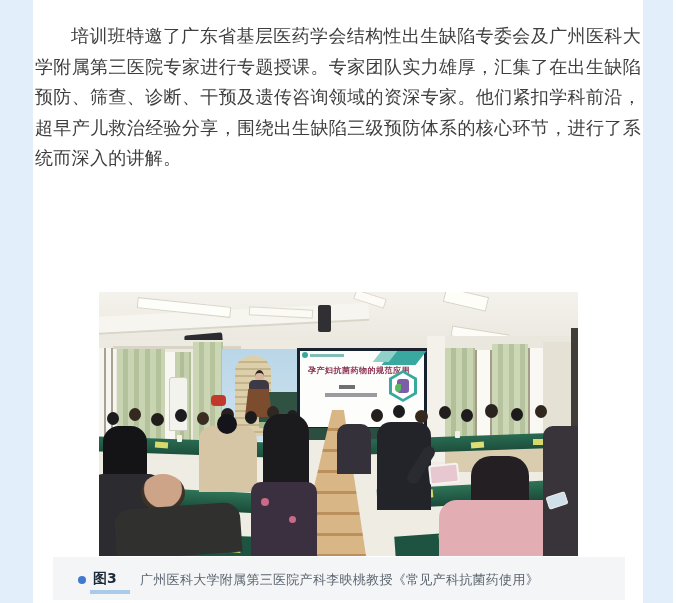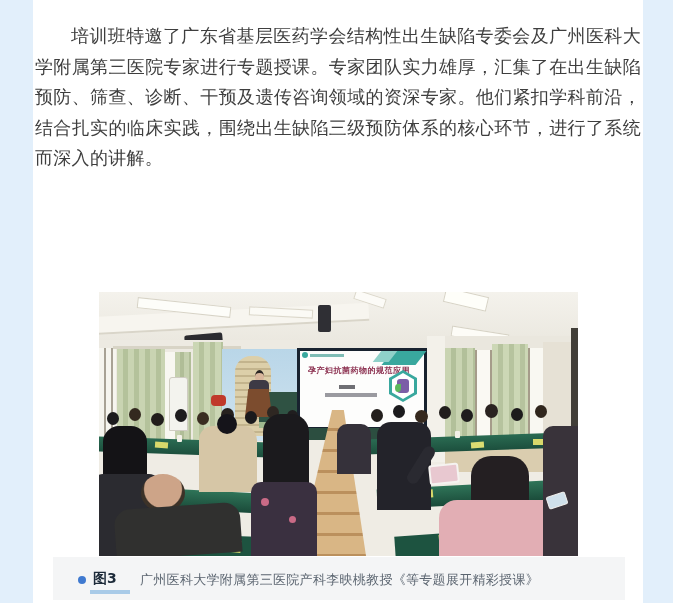--- a/index.html
+++ b/index.html
@@ -36,21 +36,21 @@
   }
 </style>
 </head>
 <body>
 
 <div class="abs band-left"></div>
 <div class="abs band-right"></div>
 <div class="abs content-card"></div>
 
 <div class="abs article">
-  <p>培训班特邀了广东省基层医药学会结构性出生缺陷专委会及广州医科大学附属第三医院专家进行专题授课。专家团队实力雄厚，汇集了在出生缺陷预防、筛查、诊断、干预及遗传咨询领域的资深专家。他们紧扣学科前沿，结合扎实的临床实践，围绕出生缺陷三级预防体系的核心环节，进行了系统而深入的讲解。</p>
+  <p>培训班特邀了广东省基层医药学会结构性出生缺陷专委会及广州医科大学附属第三医院专家进行专题授课。专家团队实力雄厚，汇集了在出生缺陷预防、筛查、诊断、干预及遗传咨询领域的资深专家。他们紧扣学科前沿，超早产儿救治经验分享，围绕出生缺陷三级预防体系的核心环节，进行了系统而深入的讲解。</p>
 </div>
 
 <div class="abs photo">
 
   <div style="left:0;top:0;width:479px;height:60px;background:linear-gradient(#f4f2ec,#e9e6dd);"></div>
   <div style="left:-10px;top:18px;width:280px;height:16px;background:#f7f5ef;border-bottom:2px solid #d9d5c9;transform:rotate(-3deg);"></div>
   <div style="left:38px;top:10px;width:92px;height:9px;background:#fdfdf9;border:1px solid #d7d3c6;transform:rotate(6deg);"></div>
   <div style="left:150px;top:16px;width:62px;height:7px;background:#fbfaf5;border:1px solid #dbd7ca;transform:rotate(3deg);"></div>
   <div style="left:255px;top:2px;width:30px;height:8px;background:#fcfbf7;border:1px solid #dbd7ca;transform:rotate(18deg);"></div>
   <div style="left:345px;top:0px;width:42px;height:13px;background:#fefef9;border:1px solid #d7d3c6;transform:rotate(13deg);"></div>
@@ -161,14 +161,14 @@
   <div style="left:372px;top:164px;width:58px;height:78px;background:#241f22;border-radius:20px 20px 8px 8px;"></div>
   <div style="left:340px;top:208px;width:132px;height:56px;background:#e2aeb4;border-radius:18px 18px 0 0;"></div>
   <div style="left:444px;top:134px;width:35px;height:130px;background:#39333a;border-radius:10px 0 0 0;"></div>
   <div style="left:448px;top:202px;width:18px;height:11px;background:#cfe0ea;border:1px solid #f0efec;transform:rotate(-18deg);border-radius:2px;"></div>
 </div>
 
 <div class="abs caption-bar">
   <div class="abs caption-dot"></div>
   <div class="abs caption-label">图3</div>
   <div class="abs caption-underline"></div>
-  <div class="abs caption-text">广州医科大学附属第三医院产科李映桃教授《等专题展开精彩授课》</div>
+  <div class="abs caption-text">广州医科大学附属第三医院产科李映桃教授《常见产科抗菌药使用》</div>
 </div>
 
 </body></html>

